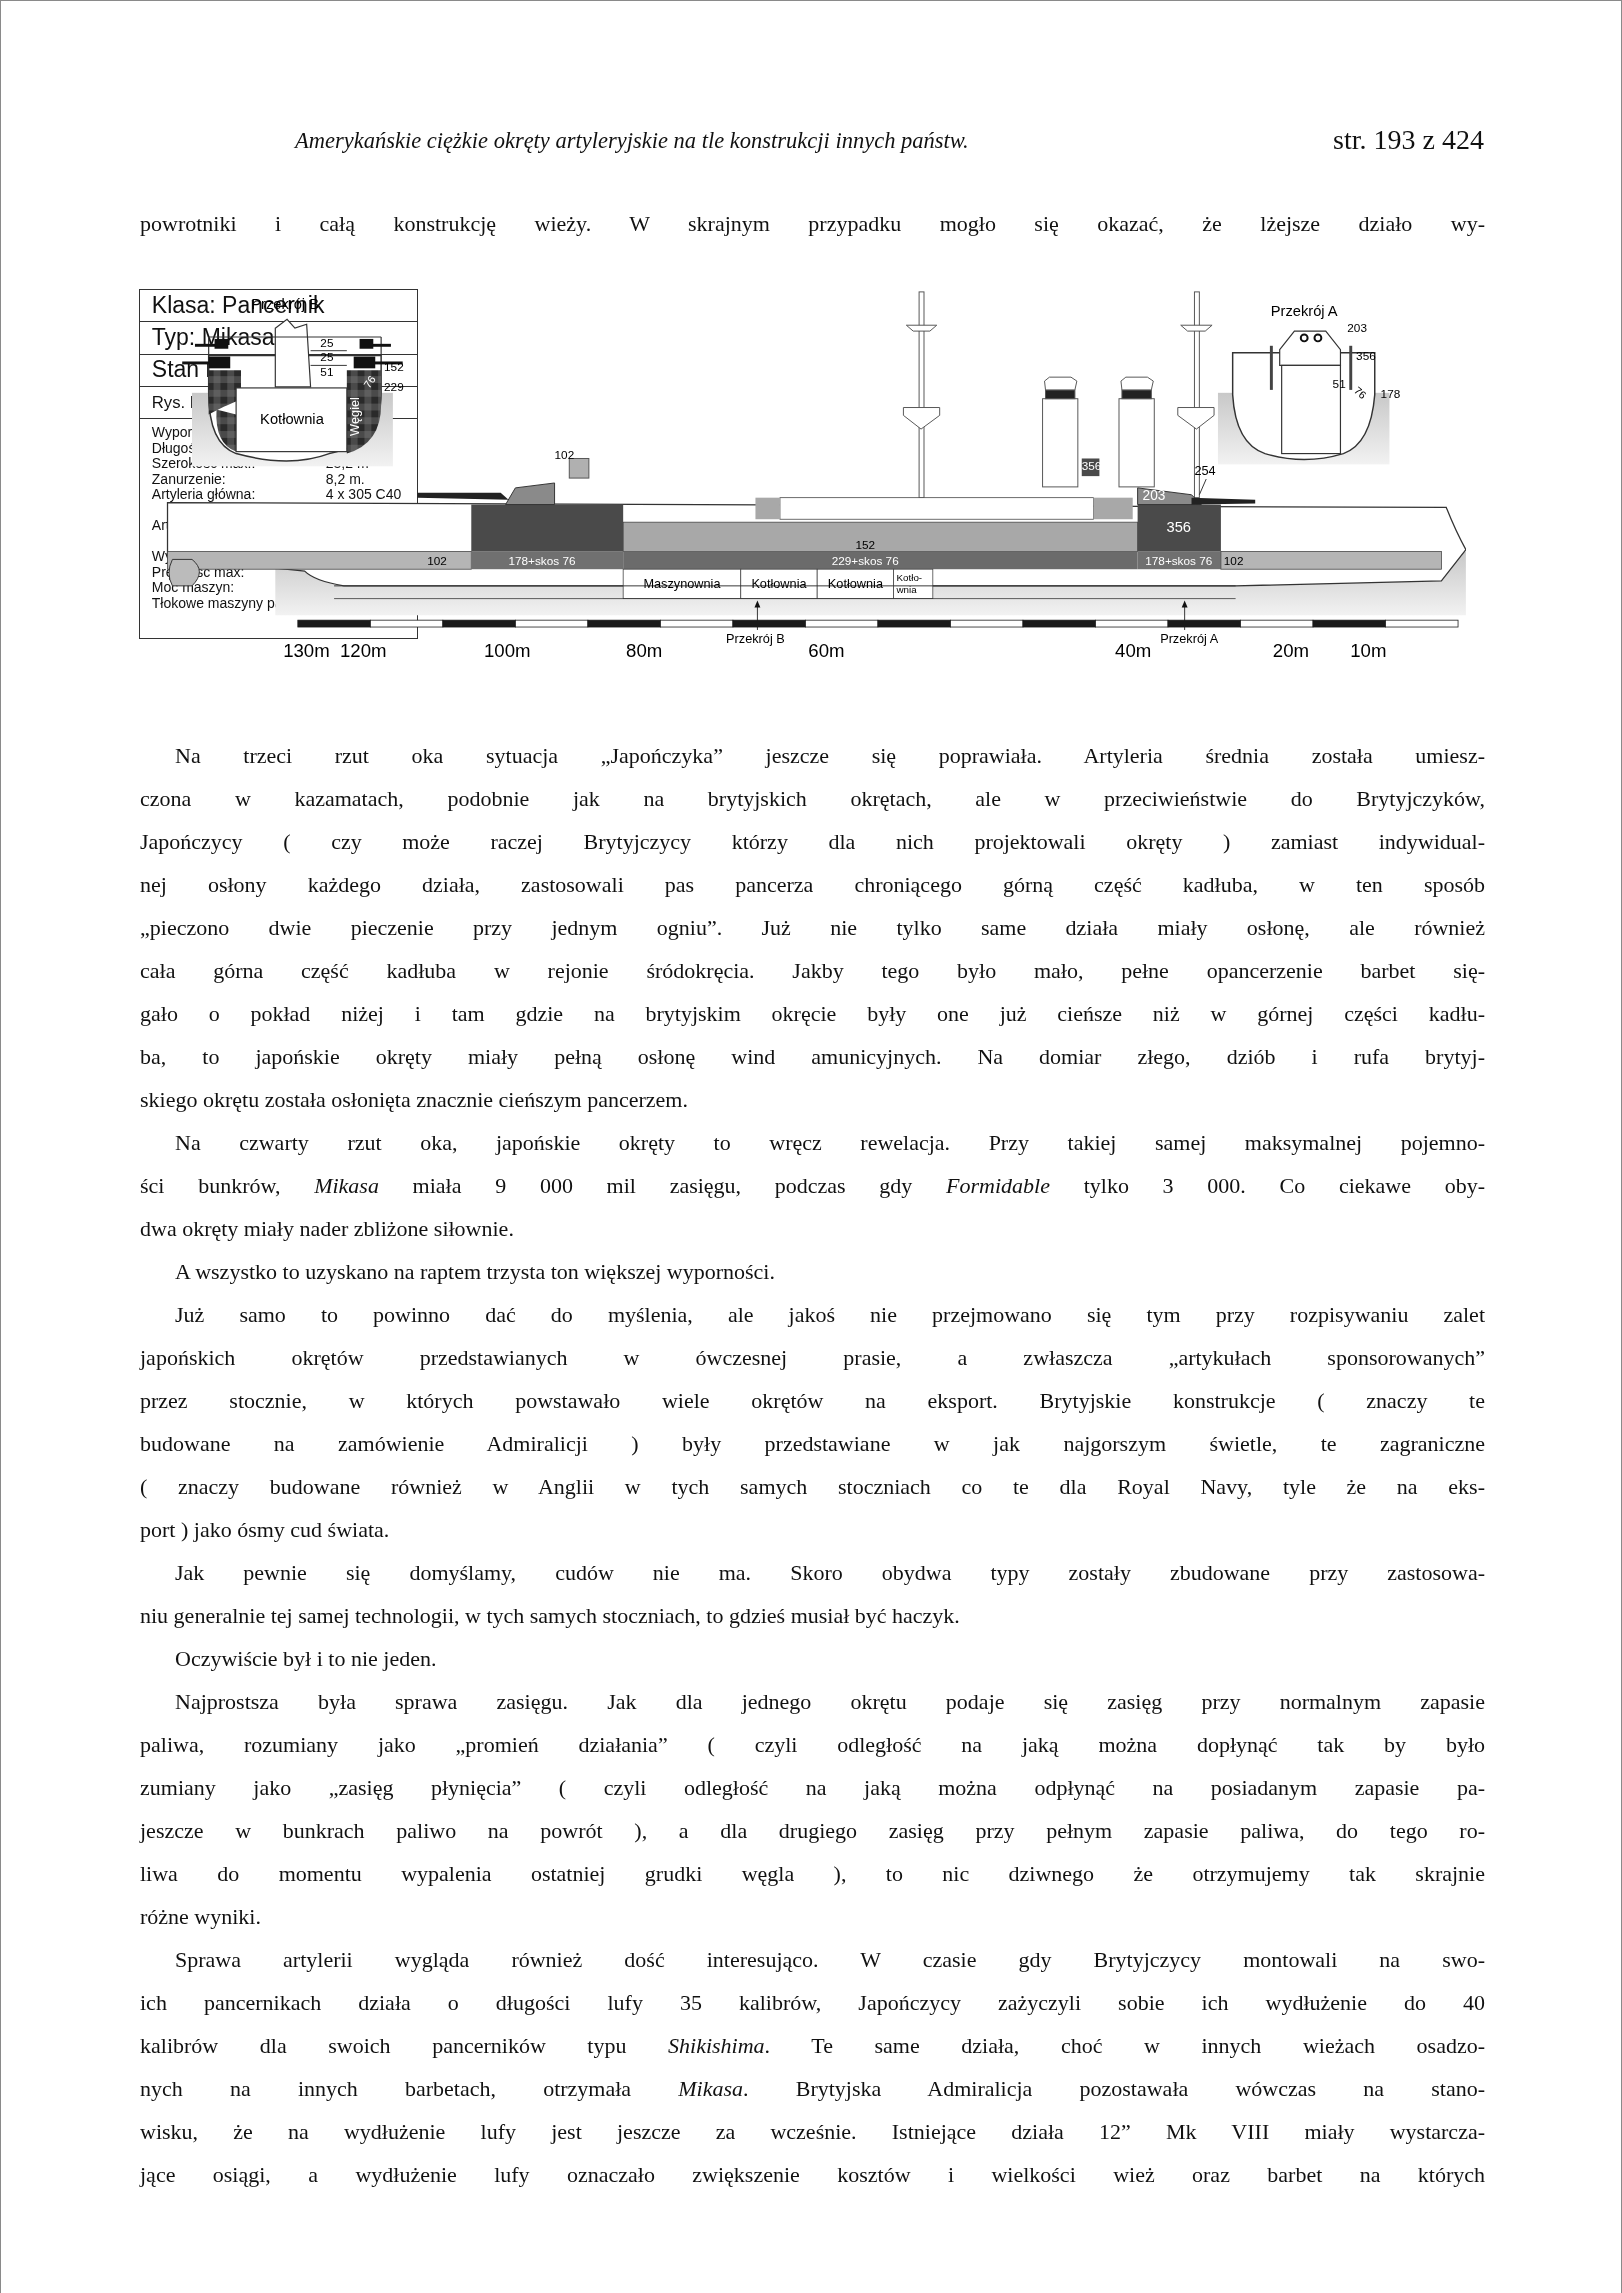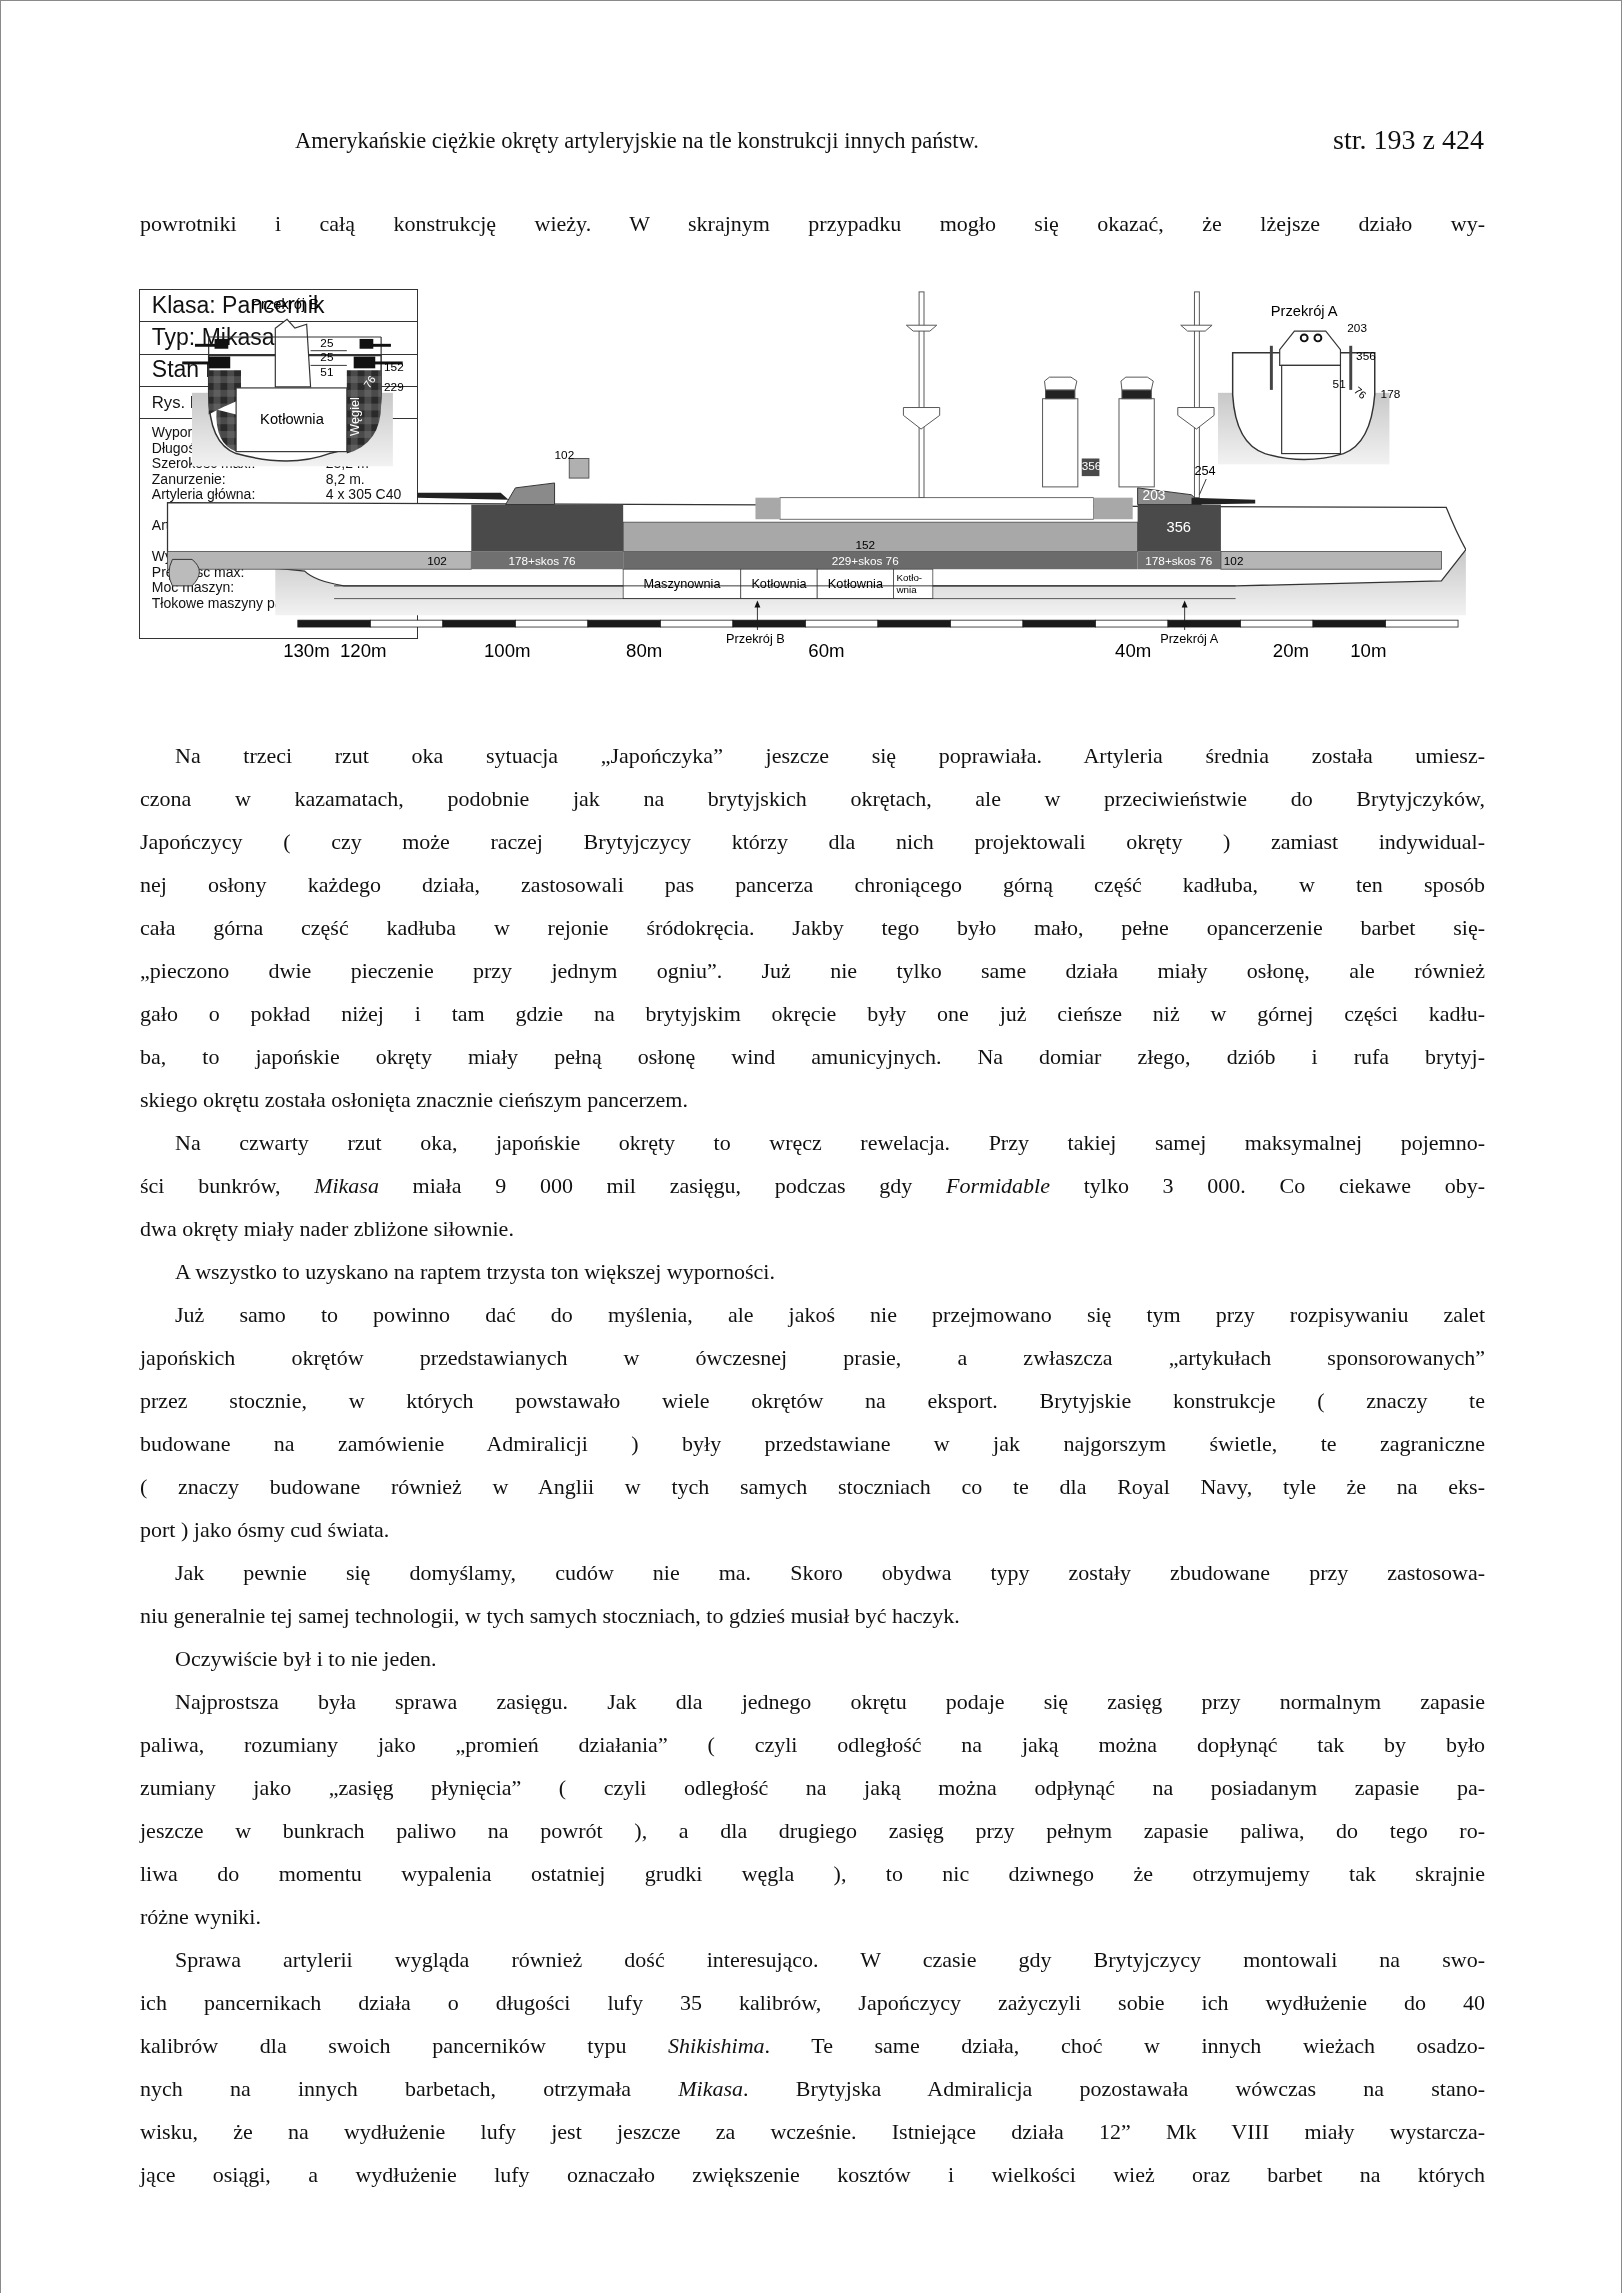--- a/index.html
+++ b/index.html
@@ -1,20 +1,20 @@
 <!DOCTYPE html>
 <html><head>
 <meta charset="utf-8">
 <style>
   html, body { margin:0; padding:0; background:#ffffff; }
   body { width:1622px; height:2294px; position:relative; overflow:hidden; }
   .page { position:absolute; left:0; top:0; width:1620px; height:2292px; border:1px solid #8a8a8a; background:#fff; }
   .serif { font-family:"Liberation Serif","DejaVu Serif",serif; color:#111; }
   .sans { font-family:"Liberation Sans","DejaVu Sans",sans-serif; color:#111; }
-  .running-head { position:absolute; top:127px; left:294px; font-size:22.5px; }
+  .running-head { position:absolute; top:127px; left:294px; font-size:22.5px;font-style:italic; }
   .page-number { position:absolute; top:123px; right:137px; font-size:28px; }
   .body-text { position:absolute; left:139px; width:1345px; font-size:22px; line-height:43px; text-align:justify; text-align-last:justify; }
   .body-text p { margin:0; }
   .body-text p.last { text-align-last:left; }
   .body-text p.indent { text-indent:35px; }
   .top-text { top:201px; }
   .main-text { top:733px; }
   .figure { position:absolute; left:137px; top:286px; width:1328px; height:390px; }
   .spec-box { position:absolute; left:1px; top:2px; width:277px; height:348px; border:1.5px solid #333; background:#fff; }
   .spec-row { border-bottom:1.5px solid #333; padding:2.9px 11.8px; font-size:23px; height:25.5px; line-height:25.5px; }
@@ -268,22 +268,22 @@
       </g>
     </svg>
 
   </div>
 
   <div class="body-text serif main-text" id="main-text">
       <p class="indent">Na trzeci rzut oka sytuacja „Japończyka” jeszcze się poprawiała. Artyleria średnia została umiesz-</p>
       <p>czona w kazamatach, podobnie jak na brytyjskich okrętach, ale w przeciwieństwie do Brytyjczyków,</p>
       <p>Japończycy ( czy może raczej Brytyjczycy którzy dla nich projektowali okręty ) zamiast indywidual-</p>
       <p>nej osłony każdego działa, zastosowali pas pancerza chroniącego górną część kadłuba, w ten sposób</p>
+      <p>„pieczono dwie pieczenie przy jednym ogniu”. Już nie tylko same działa miały osłonę, ale również</p>
       <p>cała górna część kadłuba w rejonie śródokręcia. Jakby tego było mało, pełne opancerzenie barbet się-</p>
-      <p>„pieczono dwie pieczenie przy jednym ogniu”. Już nie tylko same działa miały osłonę, ale również</p>
       <p>gało o pokład niżej i tam gdzie na brytyjskim okręcie były one już cieńsze niż w górnej części kadłu-</p>
       <p>ba, to japońskie okręty miały pełną osłonę wind amunicyjnych. Na domiar złego, dziób i rufa brytyj-</p>
       <p class="last">skiego okrętu została osłonięta znacznie cieńszym pancerzem.</p>
       <p class="indent">Na czwarty rzut oka, japońskie okręty to wręcz rewelacja. Przy takiej samej maksymalnej pojemno-</p>
       <p>ści bunkrów, <em>Mikasa</em> miała 9 000 mil zasięgu, podczas gdy <em>Formidable</em> tylko 3 000. Co ciekawe oby-</p>
       <p class="last">dwa okręty miały nader zbliżone siłownie.</p>
       <p class="indent last">A wszystko to uzyskano na raptem trzysta ton większej wyporności.</p>
       <p class="indent">Już samo to powinno dać do myślenia, ale jakoś nie przejmowano się tym przy rozpisywaniu zalet</p>
       <p>japońskich okrętów przedstawianych w ówczesnej prasie, a zwłaszcza „artykułach sponsorowanych”</p>
       <p>przez stocznie, w których powstawało wiele okrętów na eksport. Brytyjskie konstrukcje ( znaczy te</p>

